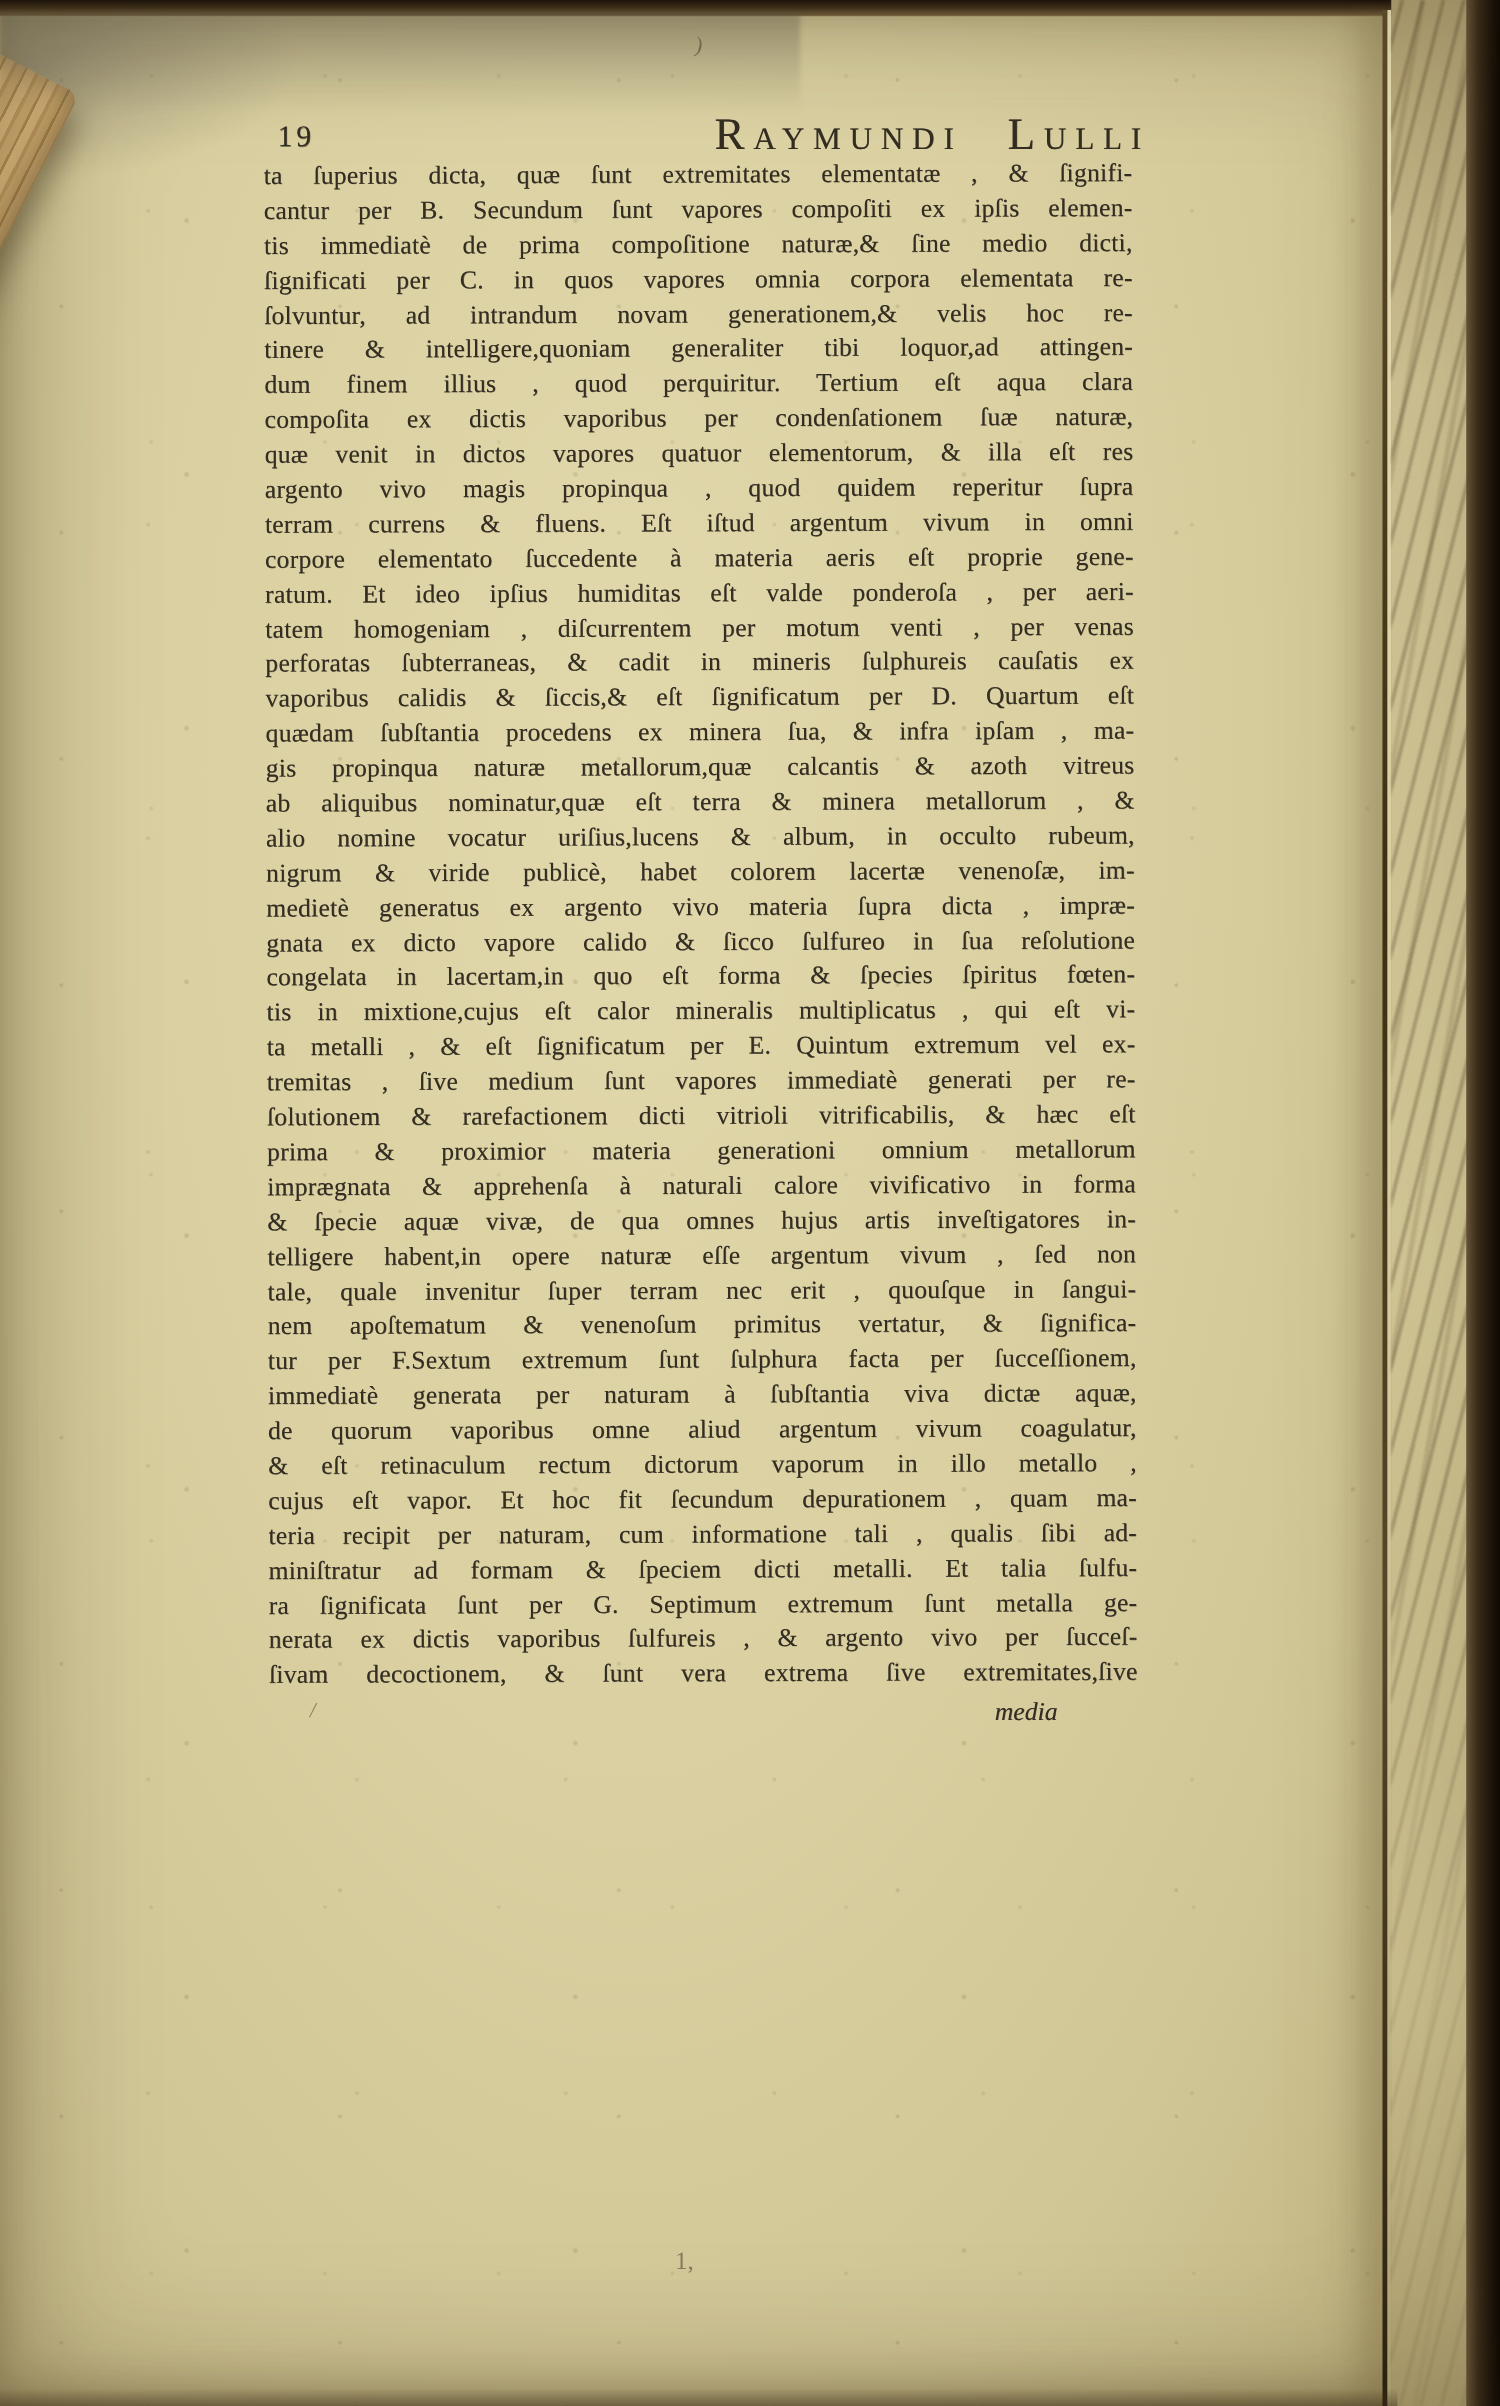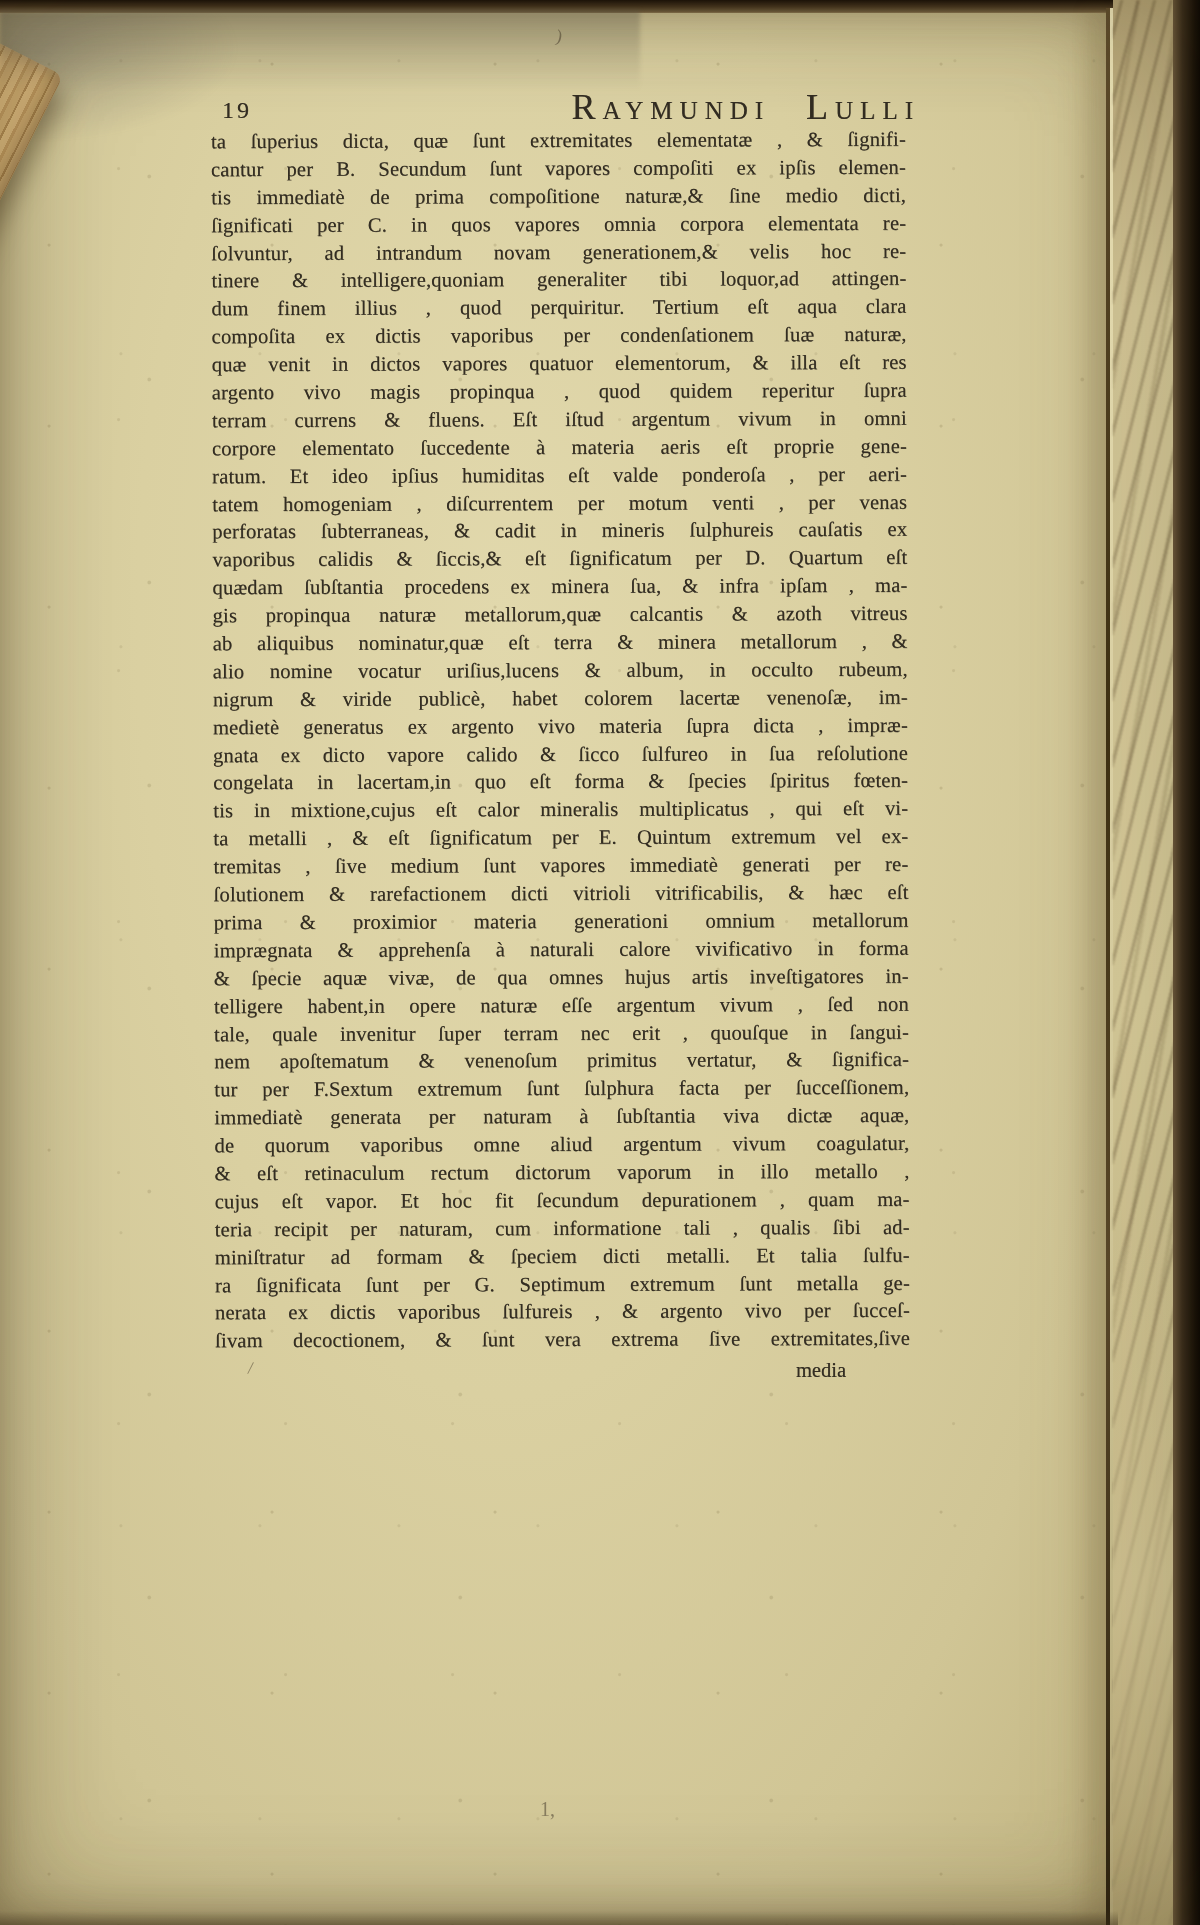--- a/index.html
+++ b/index.html
@@ -90,21 +90,21 @@
     position:absolute; left:213px; top:127px; width:695px;
     font-size:20.5px; transform:rotate(-0.2deg);
   }
   .line {
     height:27.9px; line-height:27.9px; overflow:visible;
     text-align:justify; text-align-last:justify;
     letter-spacing:.2px;
   }
   .catchword-row {
     position:absolute; left:213px; top:1356px; width:695px; height:28px; line-height:28px;
-    text-align:right; padding-right:62px; box-sizing:border-box; font-size:20.5px;
+    text-align:right; padding-right:62px; box-sizing:border-box; font-size:20.5px;font-style:italic;
   }
   
   .stray { position:absolute; color:rgba(72,62,46,.55); font-size:18px; }
   .stray.top    { left:556px; top:26px;  transform:rotate(12deg); }
   .stray.left   { left:248px; top:1358px; transform:rotate(8deg); }
   .stray.bottom { left:540px; top:1798px; font-size:20px; }
   .vignette { position:absolute; inset:0; pointer-events:none;
     box-shadow: inset 0 0 130px rgba(40,30,15,.22); }
 </style>
 </head>

